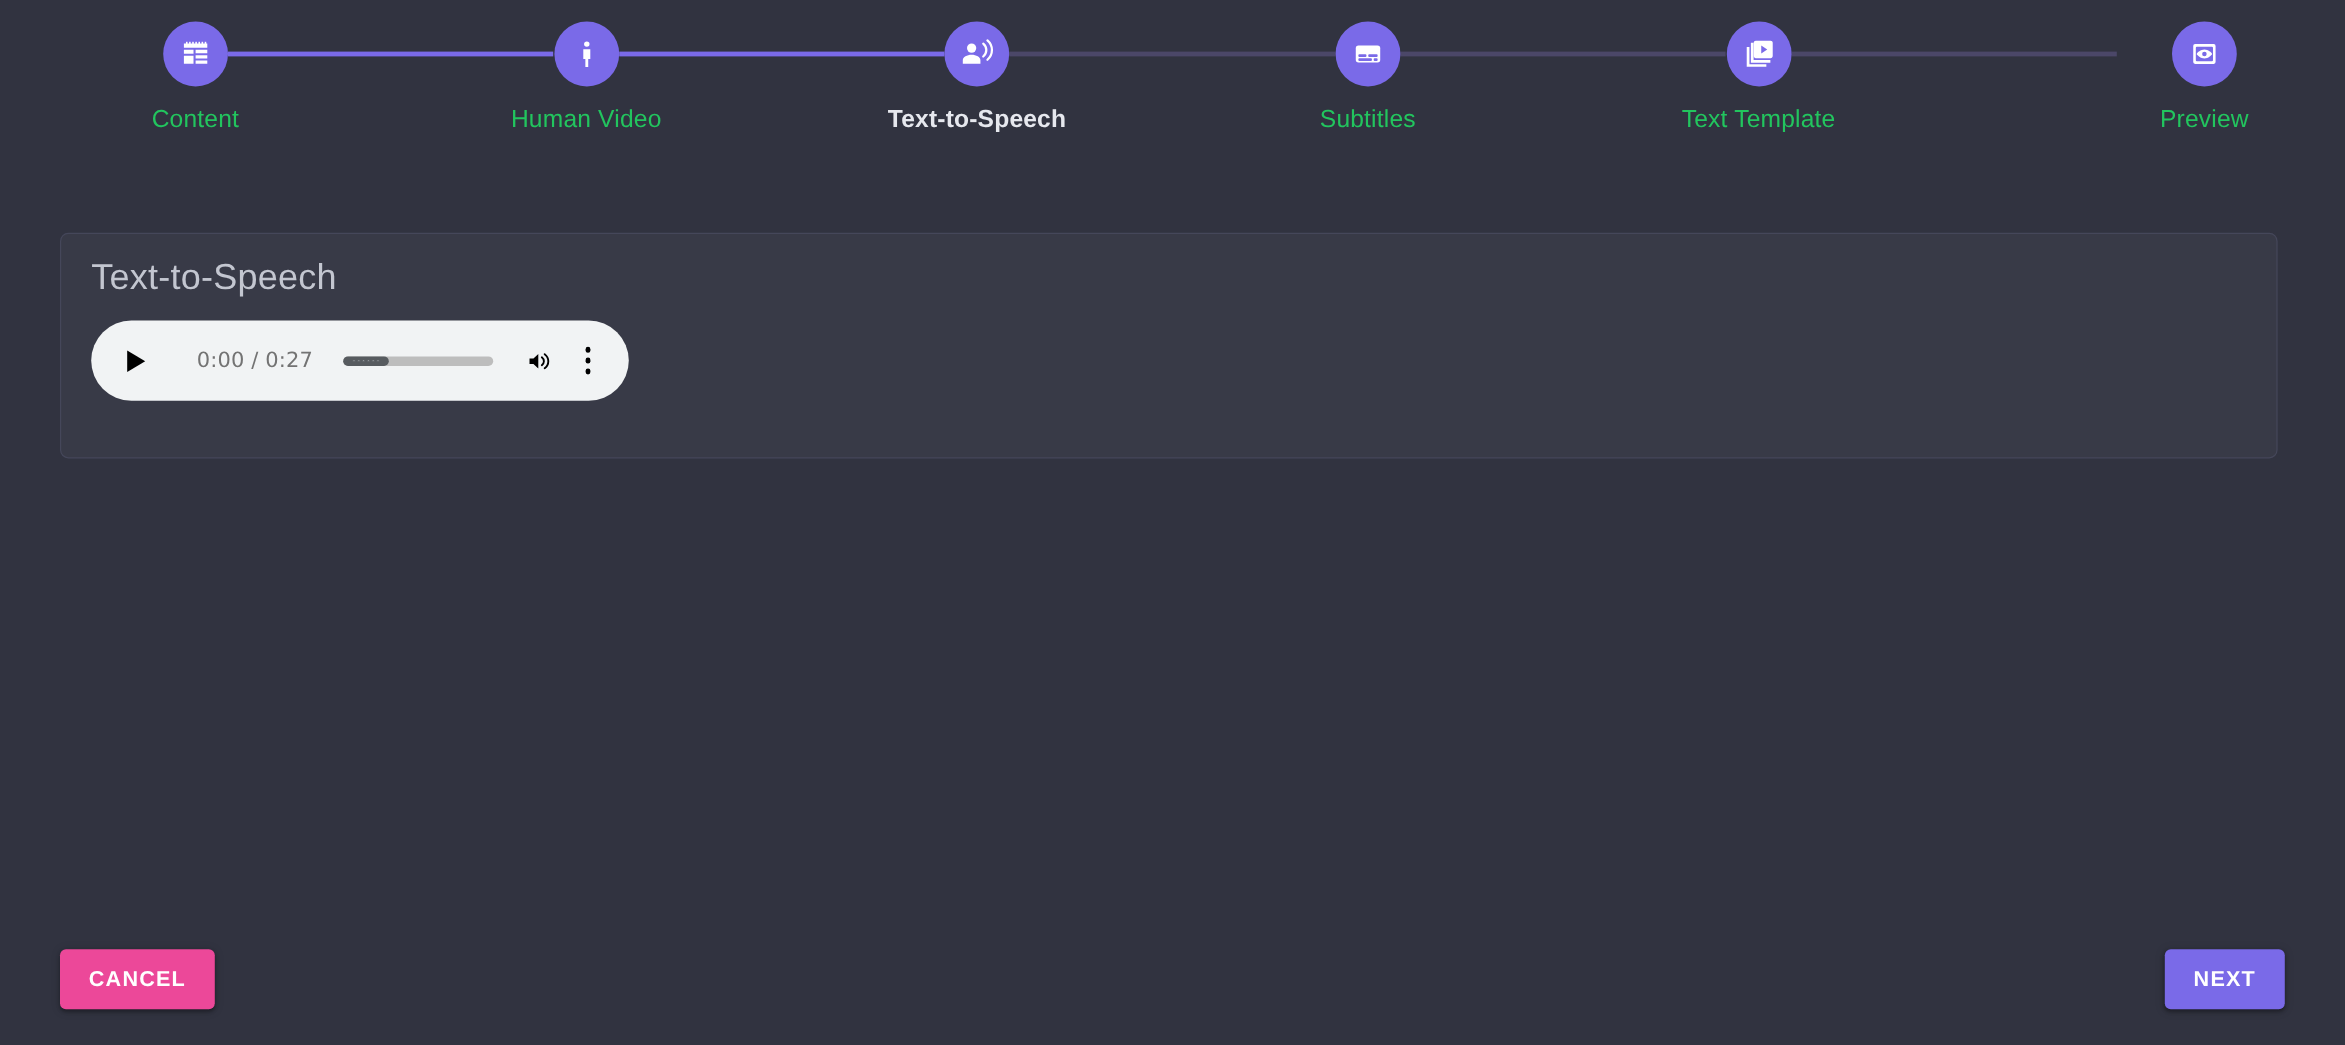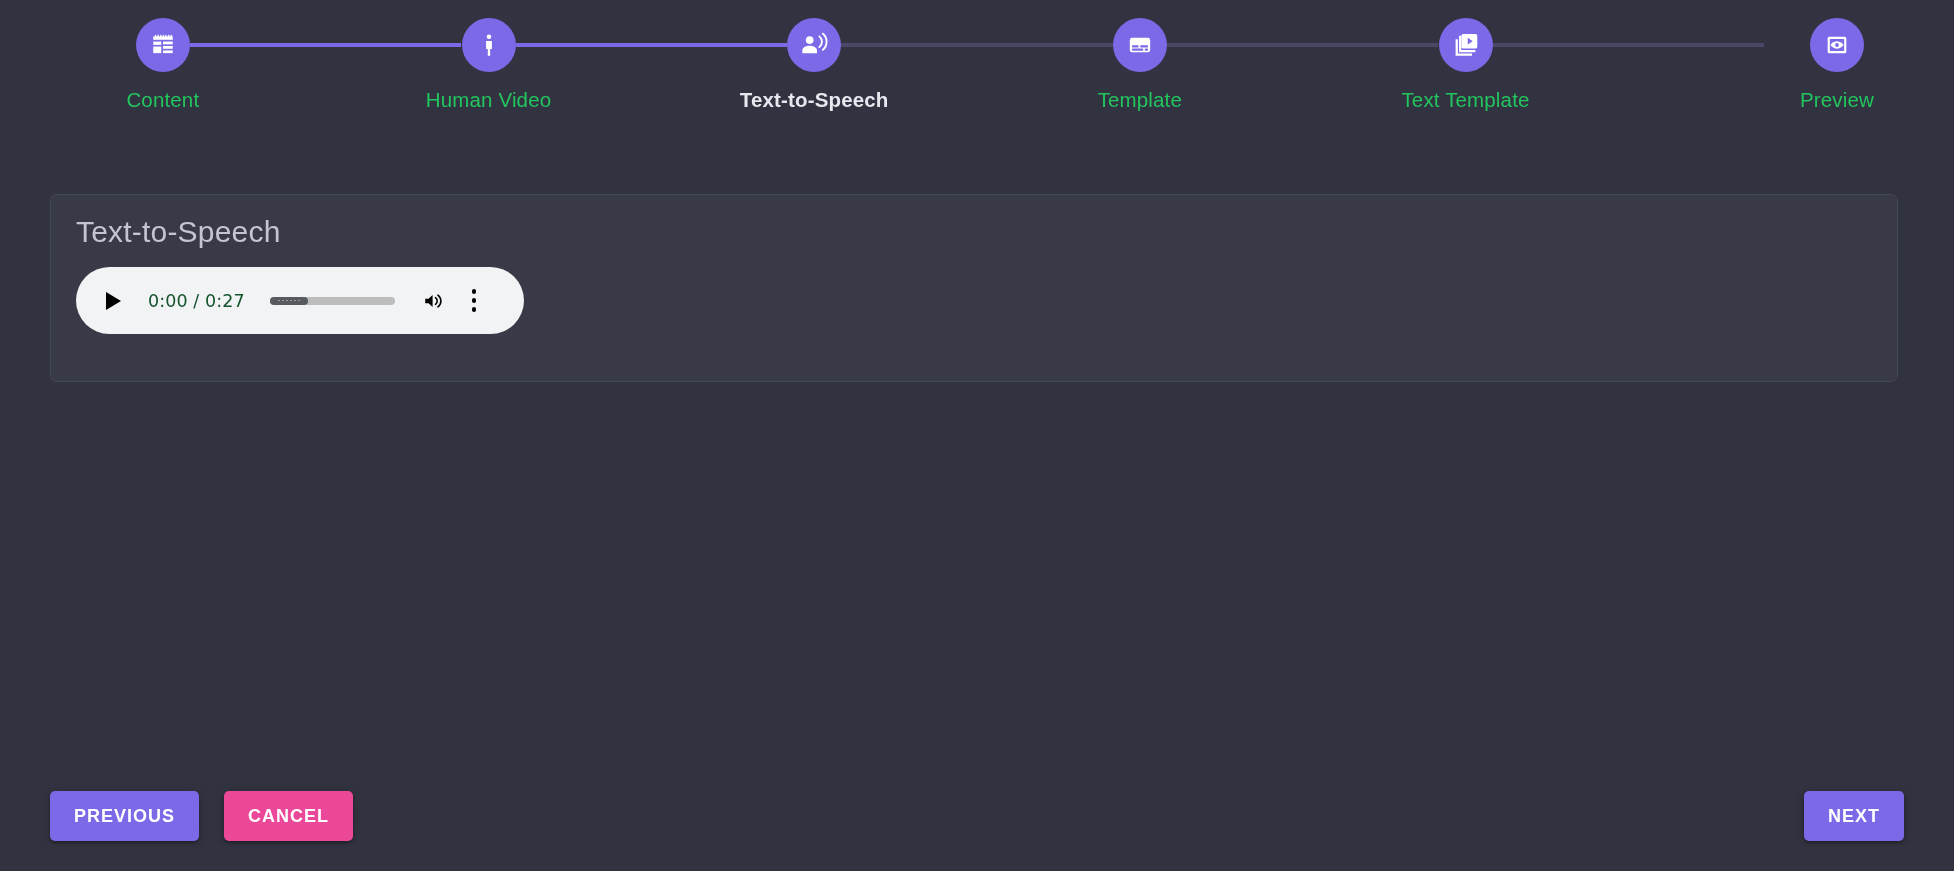--- a/index.html
+++ b/index.html
@@ -119,22 +119,22 @@
   .ap-play .tri {
     width: 0;
     height: 0;
     border-left: 15px solid #000000;
     border-top: 9.5px solid transparent;
     border-bottom: 9.5px solid transparent;
   }
   .ap-time {
     font-family: "DejaVu Sans", sans-serif;
     font-size: 17.5px;
-    color: #14532d;
-    margin-left: 22px;
+    color: #737373;
+    margin-left: 38px;
     white-space: nowrap;
     letter-spacing: 0.1px;
     flex: 0 0 auto;
   }
   .ap-progress {
     position: relative;
     margin-left: 25px;
     width: 125px;
     height: 8px;
     flex: 0 0 auto;
@@ -285,21 +285,21 @@
           <svg width="26" height="26" viewBox="0 0 24 24">
             <g fill="#fff">
       <rect x="2.6" y="5.4" width="18.8" height="13.2" rx="2.1"></rect>
       <rect x="4.6" y="12.2" width="6.2" height="2.1" rx="0.7" fill="#7a6ae8"></rect>
       <rect x="12.2" y="12.2" width="7.2" height="2.1" rx="0.7" fill="#7a6ae8"></rect>
       <rect x="4.6" y="15.2" width="10.4" height="2.1" rx="0.7" fill="#7a6ae8"></rect>
       <rect x="16.4" y="15.2" width="3" height="2.1" rx="0.7" fill="#7a6ae8"></rect>
     </g>
           </svg>
         </div>
-        <div class="step-label">Template</div>
+        <div class="step-label">Subtitles</div>
       </div>
       <div class="step" style="left: 1465.5px;">
         <div class="step-circle">
           <svg width="26" height="26" viewBox="0 0 24 24">
             <g fill="#fff">
       <path d="M2.4 6.6h2.1v13.2h13v2.1H2.4z"></path>
       <path d="M5.6 3.4h2.1v13.2h12.9v2.1H5.6z"></path>
       <path d="M9.4 1.8h11.4c.9 0 1.6.7 1.6 1.6v10.2c0 .9-.7 1.6-1.6 1.6H9.4c-.9 0-1.6-.7-1.6-1.6V3.4c0-.9.7-1.6 1.6-1.6z"></path>
       <path d="M13.6 5.4l4.6 3.1-4.6 3.1z" fill="#7a6ae8"></path>
     </g>
@@ -346,18 +346,17 @@
     </div>
     <div class="ap-menu">
       <span></span>
         <span></span>
         <span></span>
     </div>
   </div>
 </div>
 
 <div class="footer-left">
-  <button class="btn btn-primary">PREVIOUS</button>
   <button class="btn btn-danger">CANCEL</button>
 </div>
 <div class="footer-right">
   <button class="btn btn-primary">NEXT</button>
 </div>
 
 </body></html>

